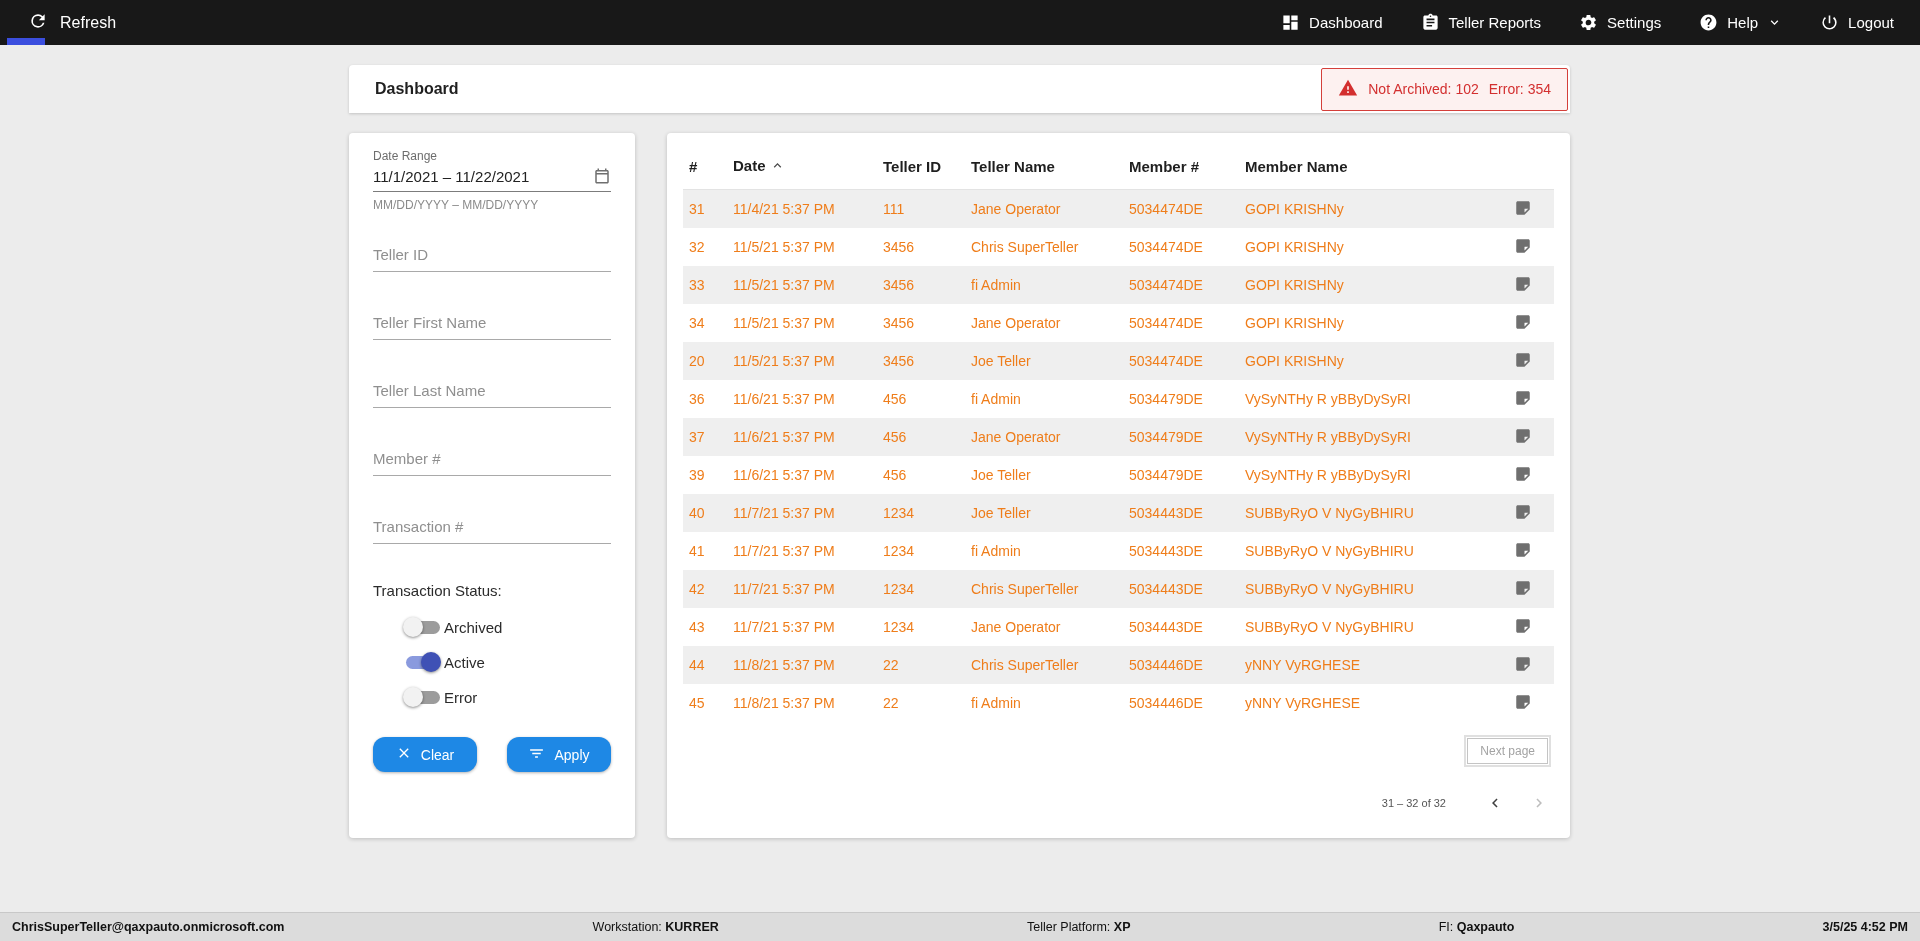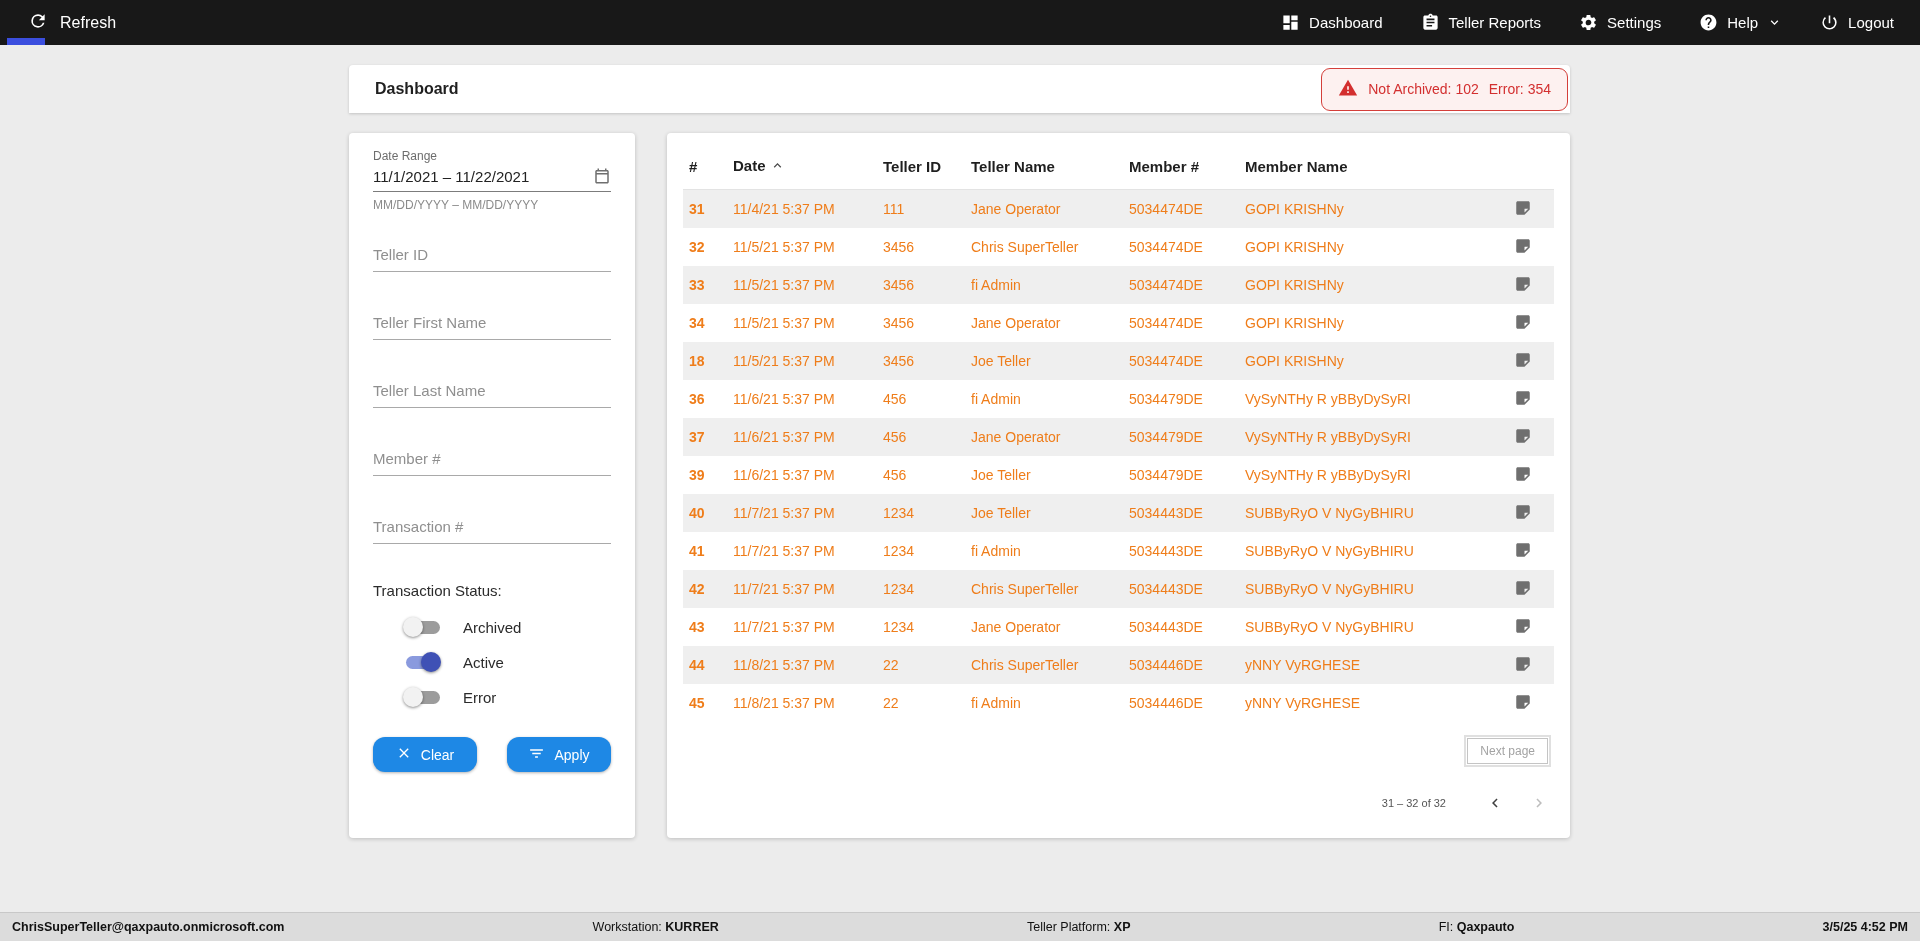--- a/index.html
+++ b/index.html
@@ -31,21 +31,21 @@
   .header-strip {
     background:#fff; border-radius:4px 4px 0 0;
     box-shadow:0 1px 3px rgba(0,0,0,.18);
     height:48px; display:flex; align-items:center; padding:0 2px 0 26px;
     margin-bottom:20px;
   }
   .page-title { font-size:16px; font-weight:bold; color:#1f1f1f; }
   .alert-badge {
     margin-left:auto; display:flex; align-items:center; gap:10px;
     border:1px solid #d43f3a; background:#fdf1f0; color:#d32f2f;
-    font-size:14px; padding:9px 16px; border-radius:9px;
+    font-size:14px; padding:9px 16px; border-radius:2px;
   }
 
   .main-row { display:flex; gap:32px; align-items:stretch; }
 
   
   .card {
     background:#fff; border-radius:4px;
     box-shadow:0 1px 4px rgba(0,0,0,.2);
   }
   .filter-card { flex:0 0 284px; padding:16px 24px; min-height:705px; }
@@ -62,21 +62,21 @@
 
   .txt-field { margin-bottom:38px; }
   .txt-field input {
     width:100%; border:none; border-bottom:1px solid #a9a9a9; outline:none;
     font-size:15px; padding:4px 0 8px 0; background:transparent; color:#222;
     font-family:"Liberation Sans", sans-serif;
   }
   .txt-field input::placeholder { color:#8f8f8f; opacity:1; }
 
   .status-label { font-size:15px; color:#2b2b2b; margin:4px 0 18px 0; }
-  .toggle-row { display:flex; align-items:center; gap:20px; margin:0 0 15px 30px; }
+  .toggle-row { display:flex; align-items:center; gap:1px; margin:0 0 15px 30px; }
   .toggle { width:40px; height:20px; position:relative; cursor:pointer; flex:0 0 40px; }
   .toggle .track { position:absolute; left:3px; top:4px; width:34px; height:13px; border-radius:7px; background:#9c9c9c; }
   .toggle .knob {
     position:absolute; left:0; top:0; width:20px; height:20px; border-radius:50%;
     background:#f2f2f2; box-shadow:0 1px 3px rgba(0,0,0,.45);
   }
   .toggle.on .track { background:#8a9ade; }
   .toggle.on .knob { left:18px; background:#3f51b5; }
   .toggle-label { font-size:15px; color:#2b2b2b; }
 
@@ -104,21 +104,21 @@
     padding:10px 4px 13px 6px; border-bottom:1px solid #e3e3e3; cursor:pointer;
     white-space:nowrap;
   }
   thead th .sort-ic { vertical-align:-2px; margin-left:4px; }
   tbody tr { height:38px; cursor:pointer; }
   tbody tr:nth-child(odd) { background:#efefef; }
   tbody td {
     font-size:14px; color:#ef7d1a; padding:0 4px 0 6px;
     white-space:nowrap; overflow:hidden;
   }
-  tbody td.cell-num { font-weight:bold; }
+  tbody td.cell-num { font-weight:normal; }
   tbody td.cell-icon { text-align:left; }
   .note-btn { display:inline-flex; cursor:pointer; padding:2px; }
 
   .pager-area { margin-top:14px; display:flex; flex-direction:column; align-items:flex-end; }
   .next-page-btn {
     font-size:12px; color:#a3a3a3; background:#fff; border:1px solid #c4c4c4;
     outline:2px solid #e0e0e0; outline-offset:1px;
     padding:5px 12px; cursor:pointer; font-family:"Liberation Sans", sans-serif;
     margin:2px 6px 0 0;
   }
@@ -374,21 +374,21 @@
           <td class="cell-icon">
             <span class="note-btn">
               <svg width="18" height="18" viewBox="0 0 24 24" fill="#6f6f6f">
                     <path d="M19 3H5c-1.1 0-2 .9-2 2v14c0 1.1.9 2 2 2h9l7-7V5c0-1.1-.9-2-2-2zm-5 15v-4.5c0-.28.22-.5.5-.5H19l-5 5z"></path>
                   </svg>
             </span>
           </td>
         </tr>
 
         <tr>
-          <td class="cell-num">18</td>
+          <td class="cell-num">20</td>
           <td>11/5/21 5:37 PM</td>
           <td>3456</td>
           <td>Joe Teller</td>
           <td>5034474DE</td>
           <td>GOPI KRISHNy</td>
           <td class="cell-icon">
             <span class="note-btn">
               <svg width="18" height="18" viewBox="0 0 24 24" fill="#6f6f6f">
                     <path d="M19 3H5c-1.1 0-2 .9-2 2v14c0 1.1.9 2 2 2h9l7-7V5c0-1.1-.9-2-2-2zm-5 15v-4.5c0-.28.22-.5.5-.5H19l-5 5z"></path>
                   </svg>

